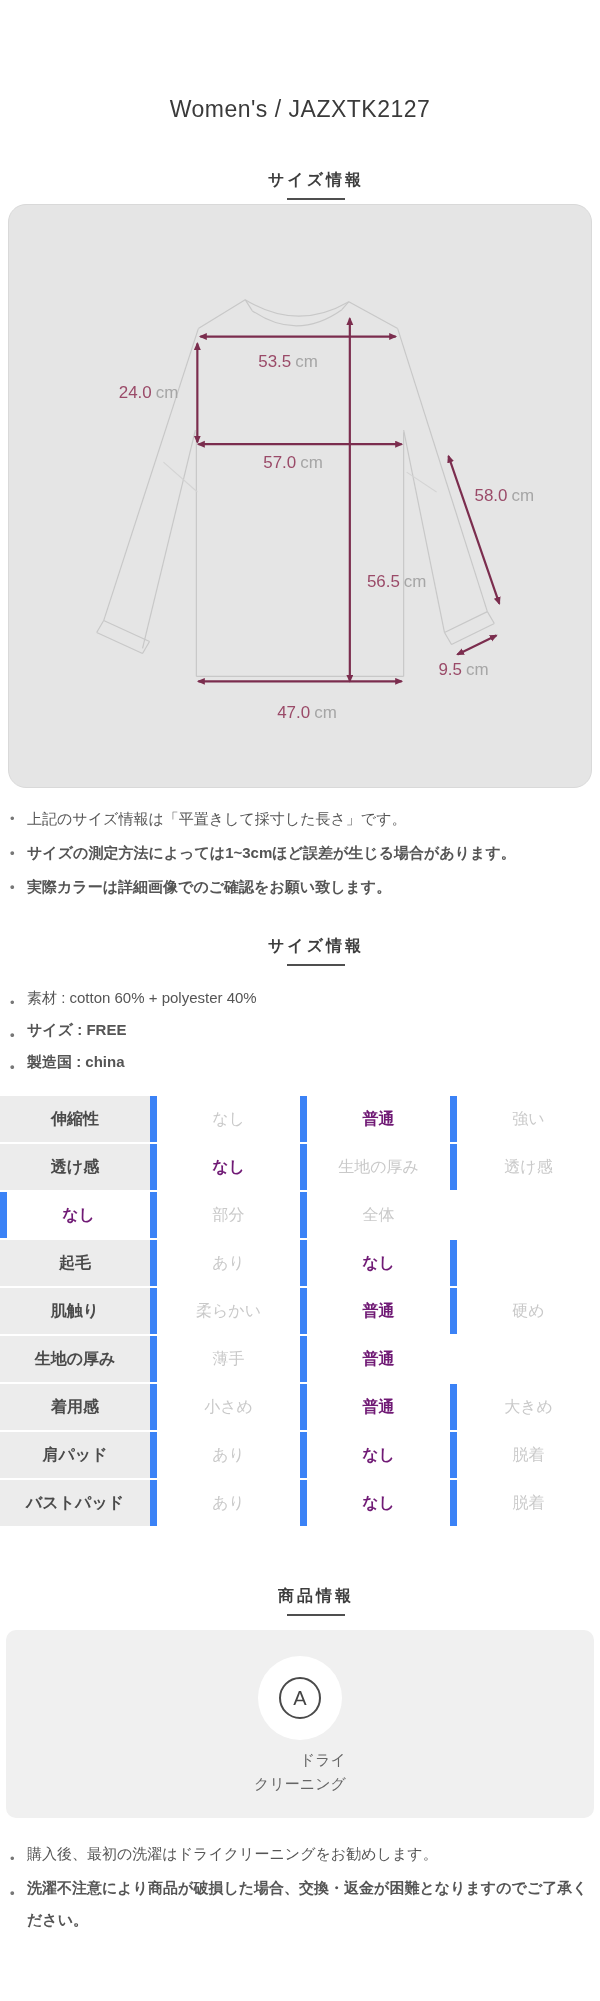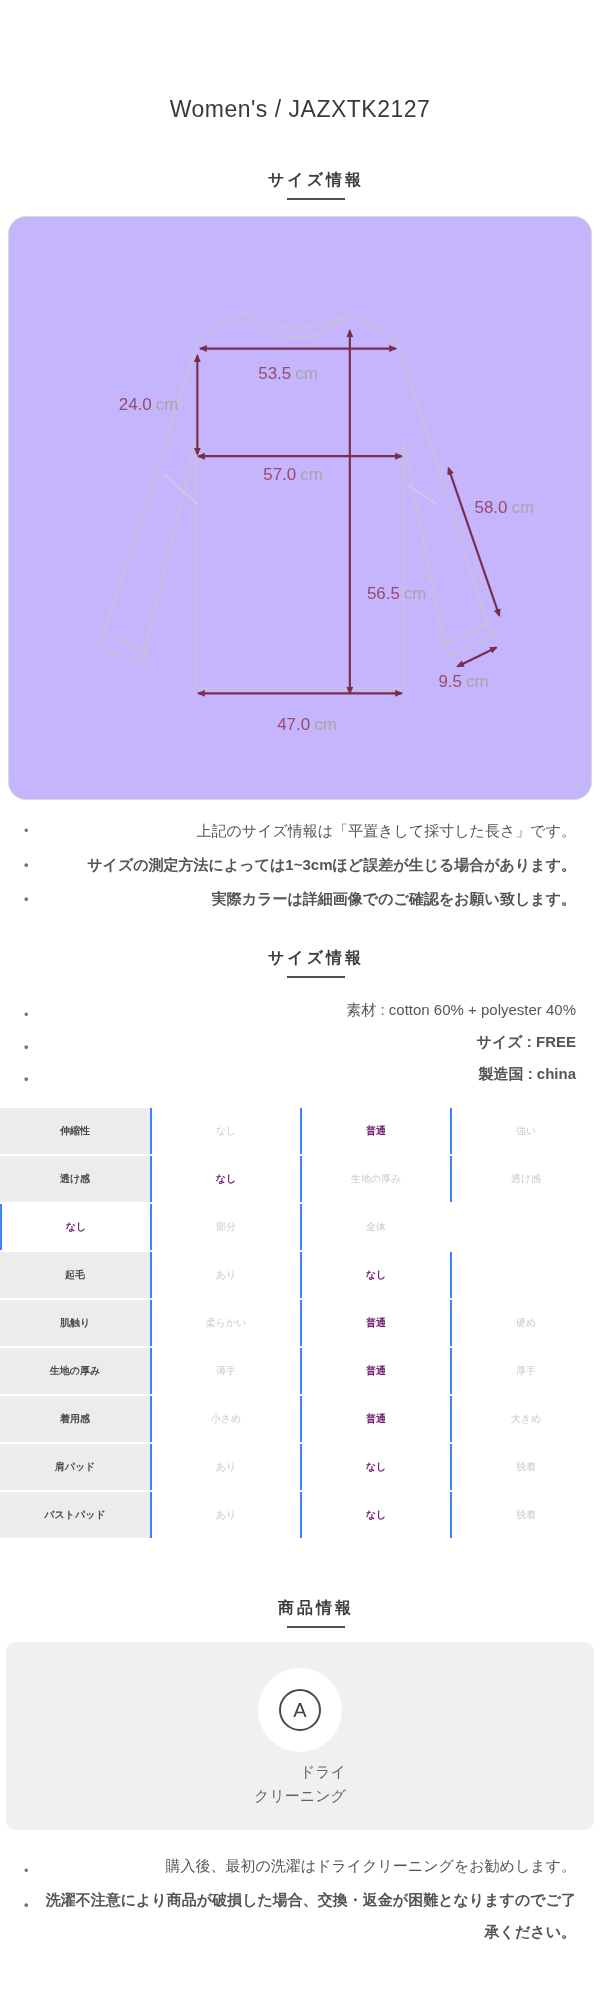--- a/index.html
+++ b/index.html
@@ -15,28 +15,28 @@
   .sec-head{margin-top:46px;text-align:center;margin-left:32px;}
   .sec-head.second{margin-top:38px;}
   .sec-head.third{margin-top:60px;}
   .sec-head .t{
     font-size:16px;line-height:20px;font-weight:700;color:#3d3d3d;letter-spacing:3px;
   }
   .sec-head .u{
     width:58px;height:2px;background:#4f4f4f;margin:8px auto 0 auto;
   }
   .diagram-box{
-    margin:16px 8px 0 8px;height:582px;
-    border:1px solid #d9d9d9;border-radius:18px;background:#c4b5fd;
+    margin:4px 8px 0 8px;height:582px;
+    border:1px solid #d9d9d9;border-radius:18px;background:#e5e5e5;
     overflow:hidden;
     text-decoration:underline;
   }
   .diagram-box svg{display:block;}
   ul.dots{
-    list-style:none;margin:20px 0 0 0;padding:0 24px;text-align:right;
+    list-style:none;margin:20px 0 0 0;padding:0 10px;
   }
   ul.dots li{
     position:relative;padding-left:17px;font-size:15px;line-height:22px;color:#555;
   }
   ul.dots li + li{margin-top:12px;font-weight:bold;}
   ul.dots li::before{
     content:"\2022";position:absolute;left:0;top:0;color:#777;font-size:13px;
   }
   ul.dots.info{margin-top:16px;}
   ul.dots.info li{line-height:32px;}
@@ -45,26 +45,26 @@
   ul.dots.last li{line-height:32px;}
   ul.dots.last li + li{margin-top:2px;}
   ul.dots.last li::before{top:5px;}
   .spec-table{margin-top:18px;width:600px;}
   .spec-row{
     display:grid;grid-template-columns:150px 150px 150px 150px;
     height:46px;margin-bottom:2px;
   }
   .spec-row .cell{
     display:flex;align-items:center;justify-content:center;
-    font-size:10px;background:#fff;
+    font-size:16px;background:#fff;
   }
   .spec-row .label{
     background:#ececec;font-weight:700;color:#4a4a4a;
   }
-  .spec-row .opt{border-left:2px solid #3b82f6;color:#c9c9c9;}
+  .spec-row .opt{border-left:7px solid #3b82f6;color:#c9c9c9;}
   .spec-row .opt.sel{color:#701a75;font-weight:700;}
   .care-panel{
     margin:14px 6px 0 6px;height:188px;background:#f0f0f0;border-radius:10px;
     display:flex;flex-direction:column;align-items:center;justify-content:flex-start;
     padding-top:26px;box-sizing:border-box;
   }
   .care-circle{
     width:84px;height:84px;border-radius:50%;background:#ffffff;
     display:flex;align-items:center;justify-content:center;
   }
@@ -181,21 +181,20 @@
   <div class="spec-row">
     <div class="cell label">肌触り</div>
     <div class="cell opt">柔らかい</div>
     <div class="cell opt sel">普通</div>
     <div class="cell opt">硬め</div>
   </div>
   <div class="spec-row">
     <div class="cell label">生地の厚み</div>
     <div class="cell opt">薄手</div>
     <div class="cell opt sel">普通</div>
-    <div class="cell opt">厚手</div>
   </div>
   <div class="spec-row">
     <div class="cell label">着用感</div>
     <div class="cell opt">小さめ</div>
     <div class="cell opt sel">普通</div>
     <div class="cell opt">大きめ</div>
   </div>
   <div class="spec-row">
     <div class="cell label">肩パッド</div>
     <div class="cell opt">あり</div>

